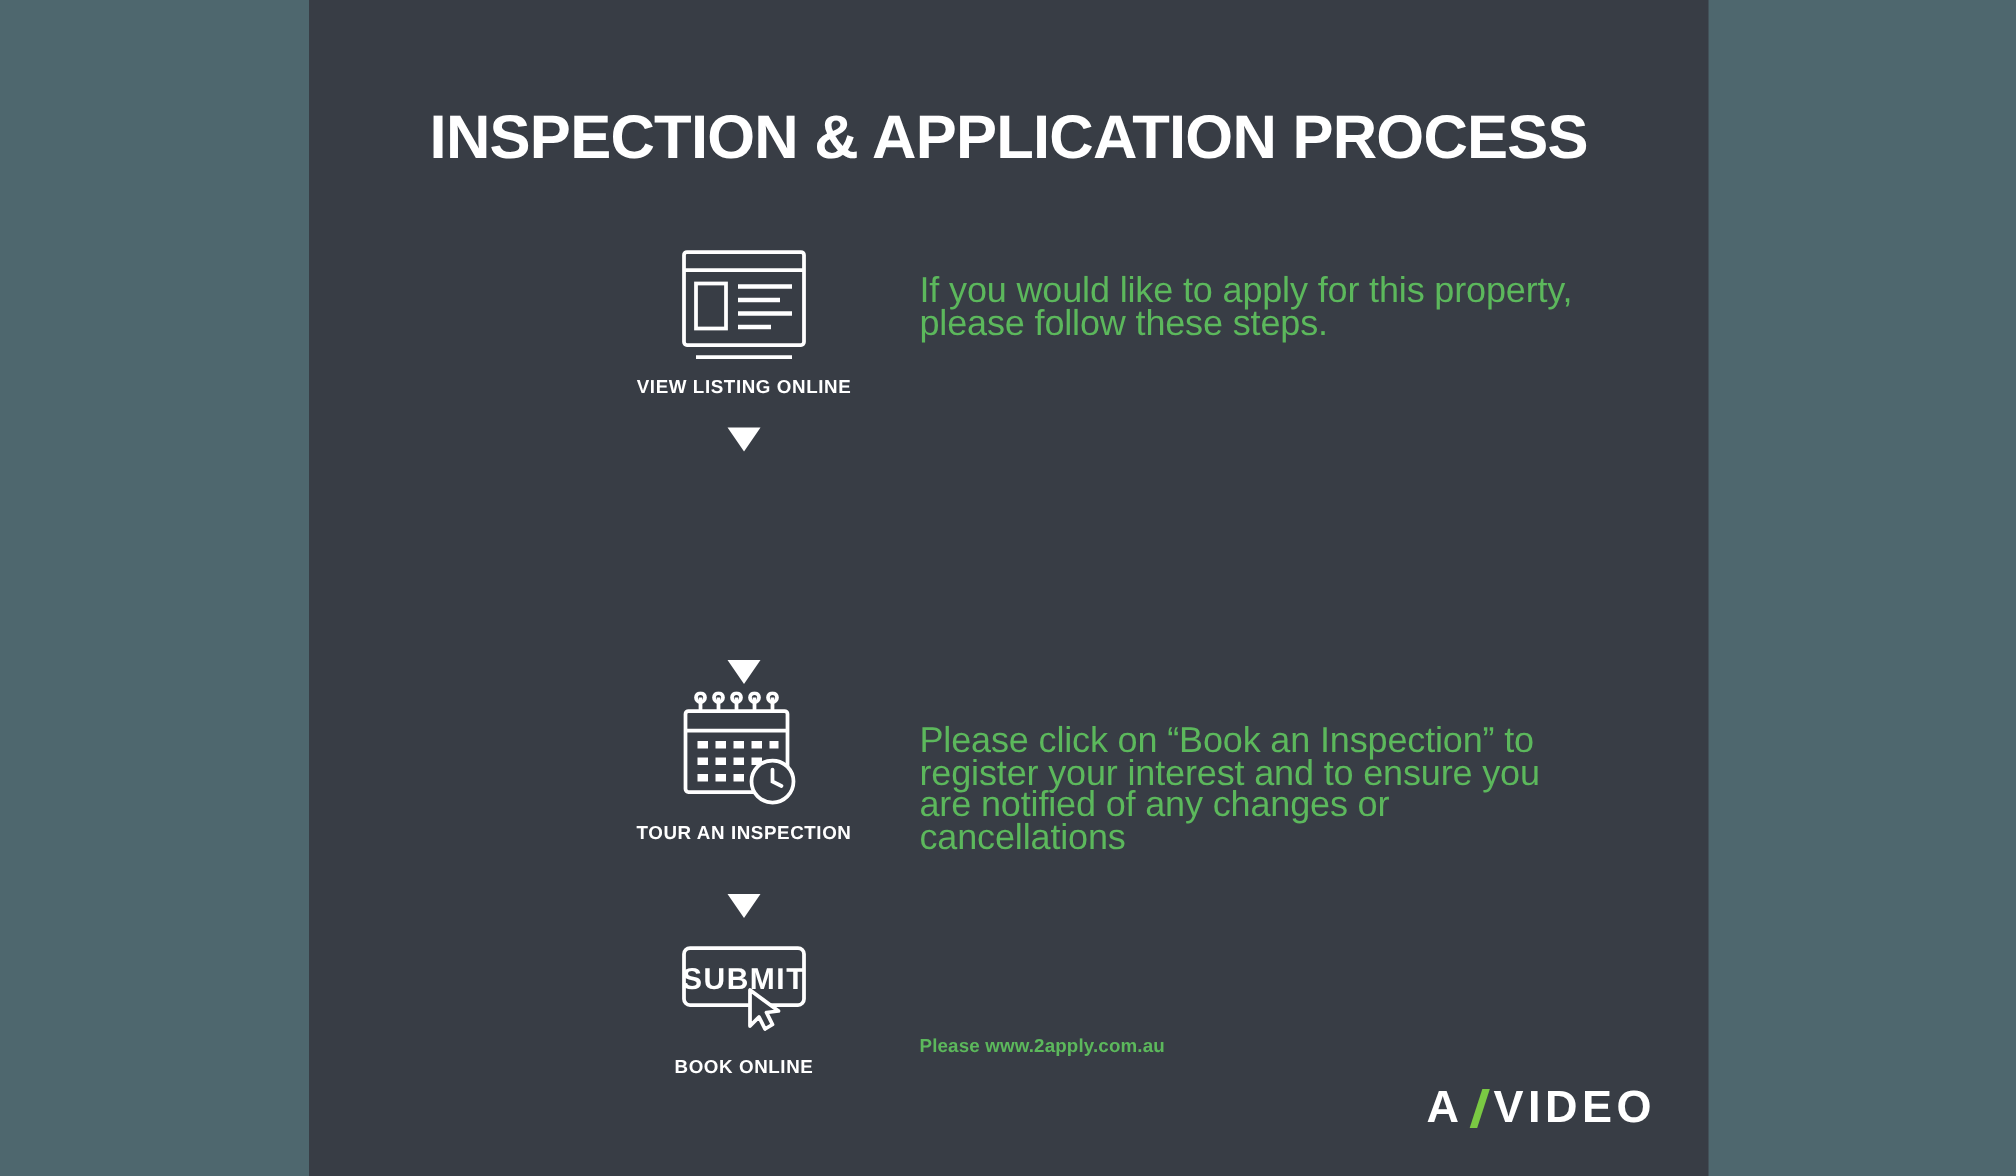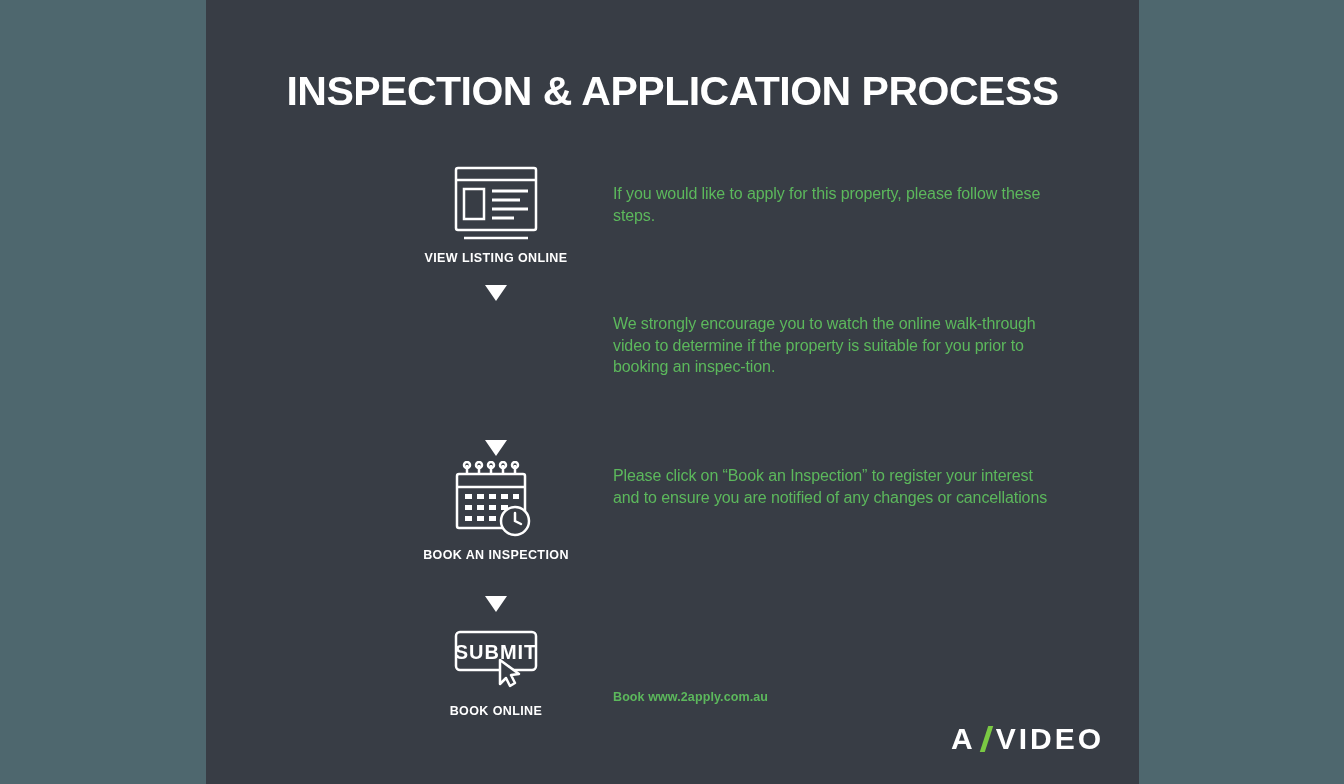--- a/index.html
+++ b/index.html
@@ -67,21 +67,21 @@
     margin: 0 auto;
     border-left: 11px solid transparent;
     border-right: 11px solid transparent;
     border-top: 16px solid #ffffff;
   }
   .desc {
     position: absolute;
     left: 407px;
     width: 450px;
     color: #5cb85c;
-    font-size: 16px;
+    font-size: 24px;
     line-height: 21.5px;
     letter-spacing: -0.1px;
   }
   #visit {
     position: absolute;
     left: 407px;
     top: 690px;
     color: #5cb85c;
     font-size: 12.5px;
     font-weight: bold;
@@ -176,43 +176,42 @@
             <rect x="38" y="44" width="7" height="5"></rect>
             <rect x="50" y="44" width="7" height="5"></rect>
             <rect x="14" y="55" width="7" height="5"></rect>
             <rect x="26" y="55" width="7" height="5"></rect>
             <rect x="38" y="55" width="7" height="5"></rect>
           </g>
           <circle cx="64" cy="60" r="14" fill="#383d45" stroke="#ffffff" stroke-width="2.5"></circle>
           <path d="M64 52 L64 60 L70 63" fill="none" stroke="#ffffff" stroke-width="2.5" stroke-linecap="round"></path>
         </svg>
       </div>
-      <div class="step-label">BOOK AN INSPECTION</div>
+      <div class="step-label">TOUR AN INSPECTION</div>
     </div>
 
     <div class="arrow" style="top:596px">
         <div class="tri"></div>
       </div>
 
     <div class="step" style="top:618px">
       <div class="icon-wrap">
         <svg width="96" height="64" viewBox="0 0 96 64">
           <rect x="8" y="6" width="80" height="38" rx="4" fill="none" stroke="#ffffff" stroke-width="2.5"></rect>
           <text x="48" y="33" text-anchor="middle" fill="#ffffff" font-family="Liberation Sans, sans-serif" font-size="20" font-weight="bold" letter-spacing="1">SUBMIT</text>
           <polygon points="52,34 52,58 58,52 62,60 67,57 63,49 71,48" fill="#383d45" stroke="#ffffff" stroke-width="2.5" stroke-linejoin="round"></polygon>
         </svg>
       </div>
       <div class="step-label">BOOK ONLINE</div>
     </div>
 
     <div class="desc" style="top:183px">If you would like to apply for this property, please follow these steps.</div>
-    <div class="desc" style="top:313px">We strongly encourage you to watch the online walk-through video to determine if the property is suitable for you prior to booking an inspec-tion.</div>
-    <div class="desc" style="top:465px">Please click on “Book an Inspection” to register your interest and to ensure you are notified of any changes or cancellations</div>
-
-    <div id="visit">Book www.2apply.com.au</div>
+    <div class="desc" style="top:483px">Please click on “Book an Inspection” to register your interest and to ensure you are notified of any changes or cancellations</div>
+
+    <div id="visit">Please www.2apply.com.au</div>
 
     <div id="logo">
       <span>A</span>
       <span class="slash"></span>
       <span>VIDEO</span>
     </div>
 
   </div>
 </div>
 

